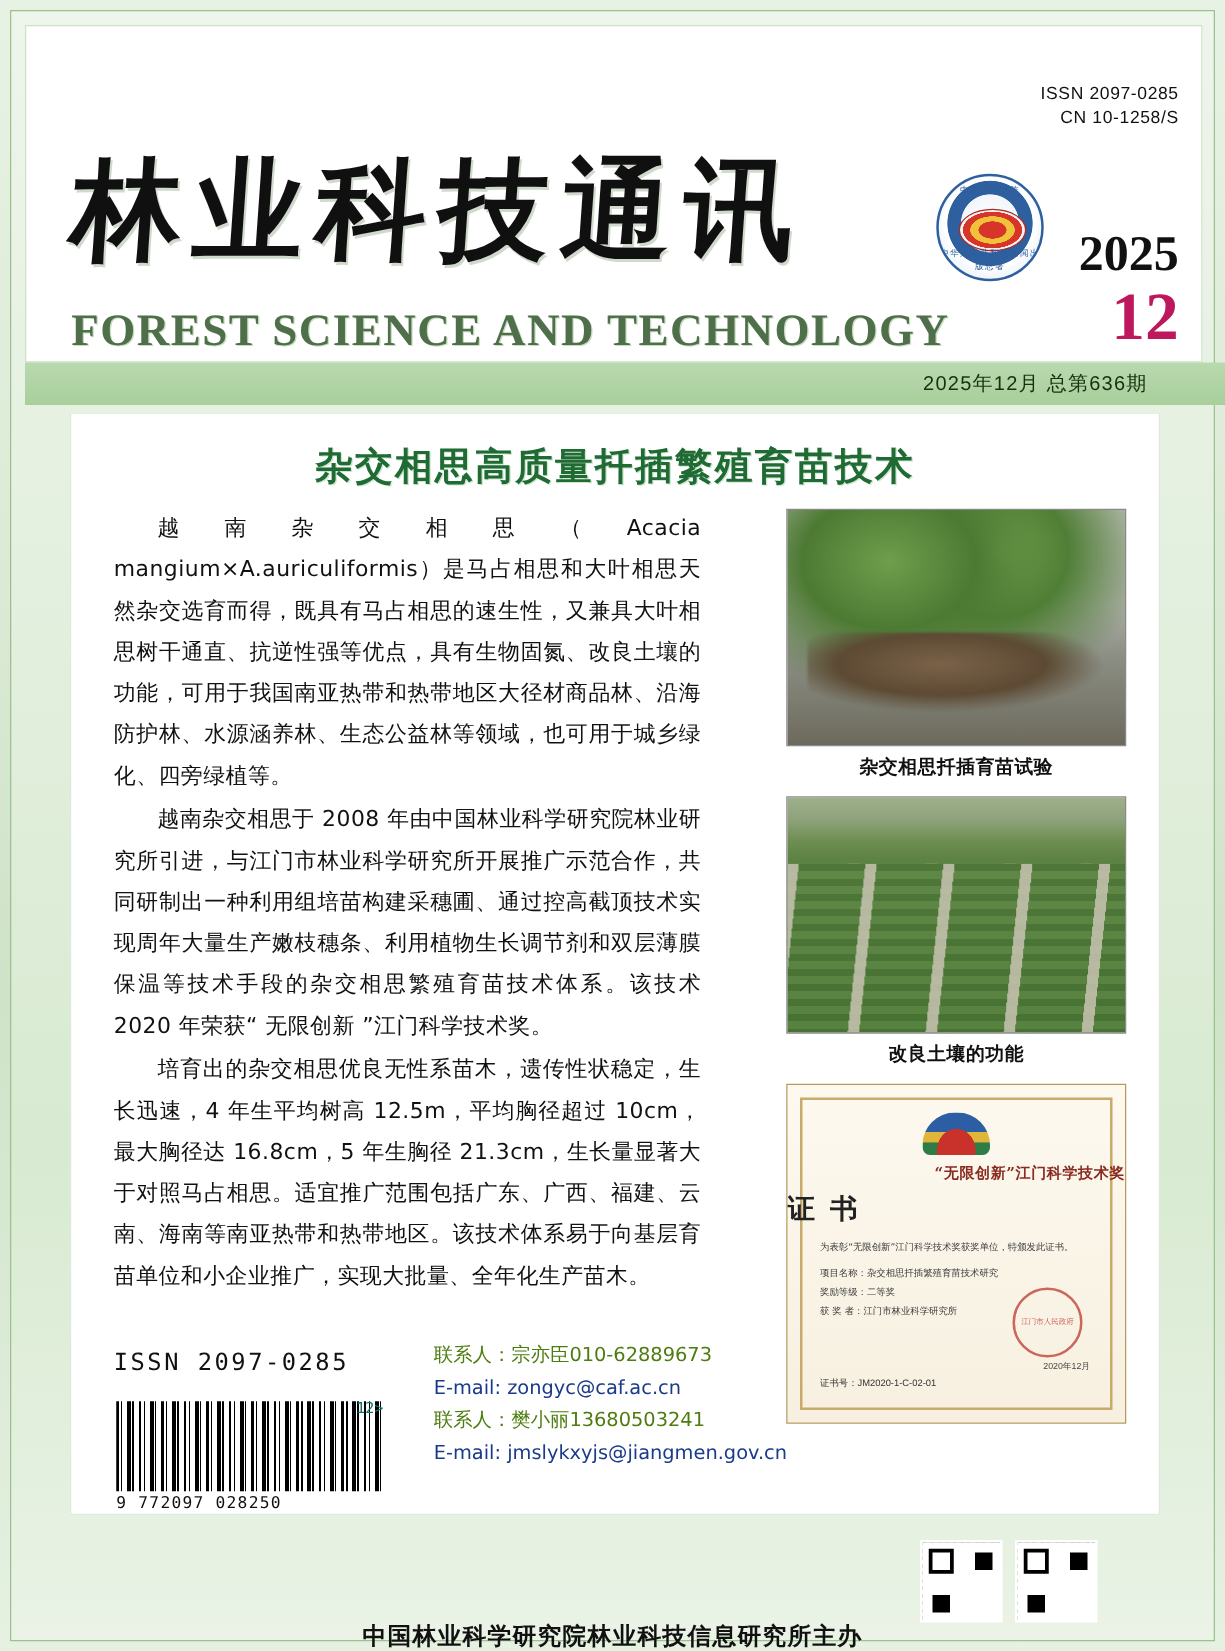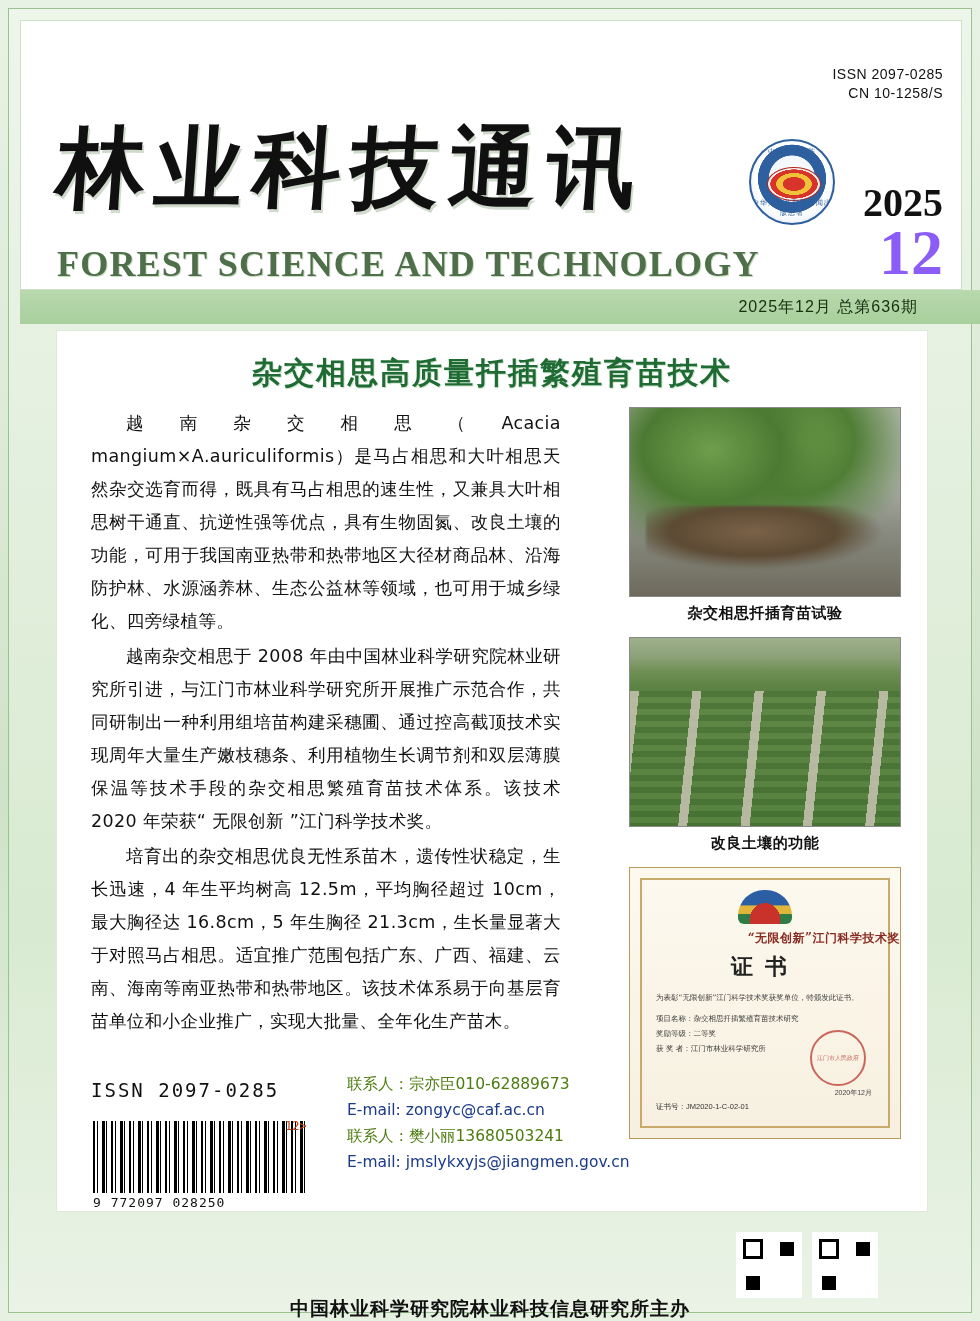--- a/index.html
+++ b/index.html
@@ -107,22 +107,22 @@
   .year-badge .yr {
     font-family: "Liberation Serif", serif;
     font-weight: bold;
     font-size: 40px;
     color: #111;
     line-height: 40px;
   }
   .year-badge .mo {
     font-family: "Liberation Serif", serif;
     font-weight: bold;
-    font-size: 64px;
-    color: #8b5cf6;
+    font-size: 54px;
+    color: #be185d;
     line-height: 48px;
   }
   
   .issue-strip {
     position: absolute;
     left: 20px; top: 290px;
     width: 968px; height: 34px;
     background: linear-gradient(180deg,#b9d9ae,#a8cf9c);
   }
   .issue-strip .txt {
@@ -249,21 +249,21 @@
     text-align: right;
     font-family: "DejaVu Serif", serif;
     font-weight: bold;
     font-size: 12px;
     color: #8a2b22;
     letter-spacing: 0.5px;
   }
   .cert-word {
     position: absolute;
     left: 0; right: 0; top: 84px;
-    text-align: center;
+    text-align: left;
     font-family: "DejaVu Serif", serif;
     font-weight: bold;
     font-size: 22px;
     letter-spacing: 12px;
     color: #222;
   }
   .cert-lines {
     position: absolute;
     left: 26px; right: 26px; top: 122px;
     font-family: "DejaVu Sans", sans-serif;
@@ -330,21 +330,21 @@
     font-family: "DejaVu Sans Mono", monospace;
     font-size: 13px;
     letter-spacing: 1px;
     color: #111;
   }
   .barcode-issue {
     position: absolute;
     left: 228px; top: 788px;
     font-family: "DejaVu Sans Mono", monospace;
     font-size: 12px;
-    color: #c2410c;
+    color: #0f766e;
   }
   
   .footer-org {
     position: absolute;
     left: 0; right: 0; top: 1296px;
     text-align: center;
     font-family: "DejaVu Sans", sans-serif;
     font-weight: bold;
     font-size: 19px;
     letter-spacing: 1px;

